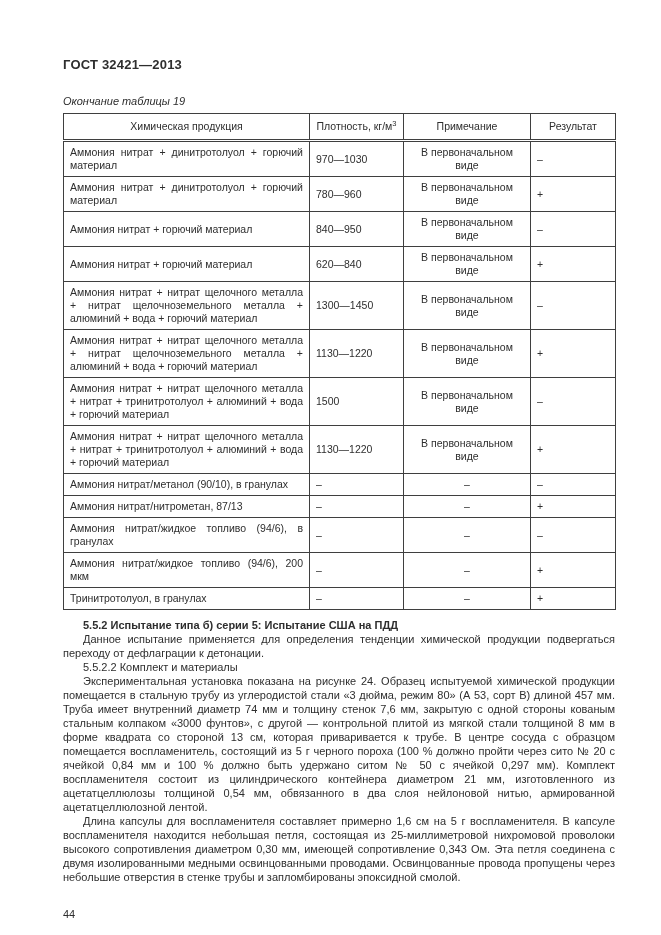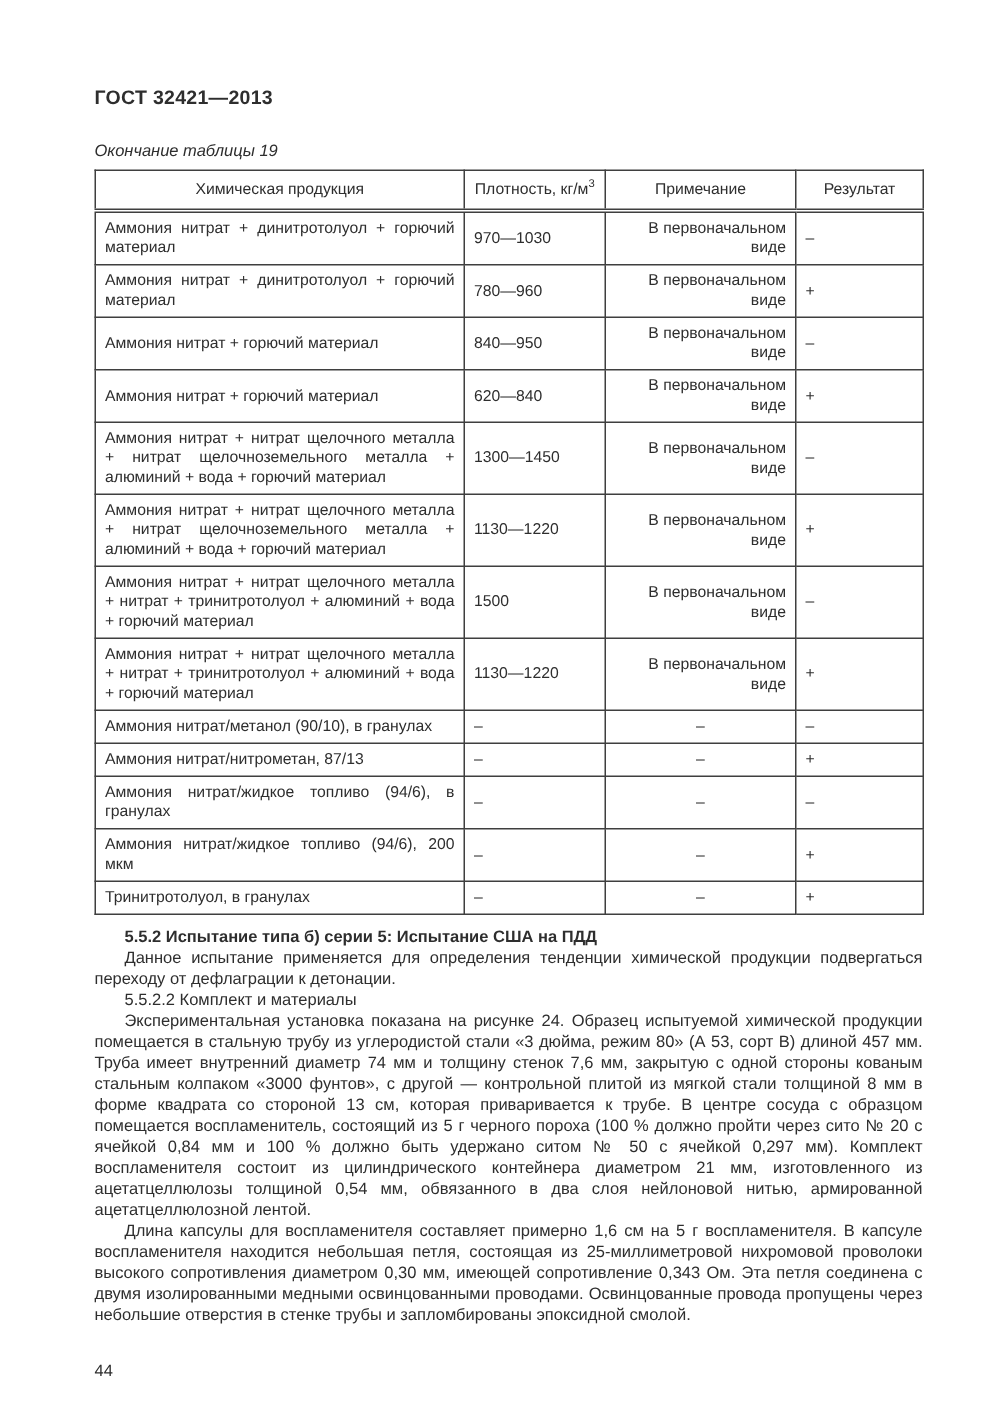--- a/index.html
+++ b/index.html
@@ -50,21 +50,21 @@
   }
   table.chem-table td {
     font-size: 10.5px;
     line-height: 13px;
     padding: 4px 6px;
     border: 1px solid #3f3f3f;
     vertical-align: middle;
   }
   td.product-cell { text-align: justify; margin-top: 11px; }
   td.density-cell, td.result-cell { text-align: left; }
-  td.note-cell { text-align: right; padding-left: 7px; }
+  td.note-cell { text-align: center; padding-left: 7px; }
   td.note-cell.dash { text-align: center; padding-left: 6px; }
   .sections {
     margin-top: 8px;
     width: 552px;
     font-size: 11px;
     line-height: 14px;
   }
   .sections .heading {
     text-indent: 20px;
   }

